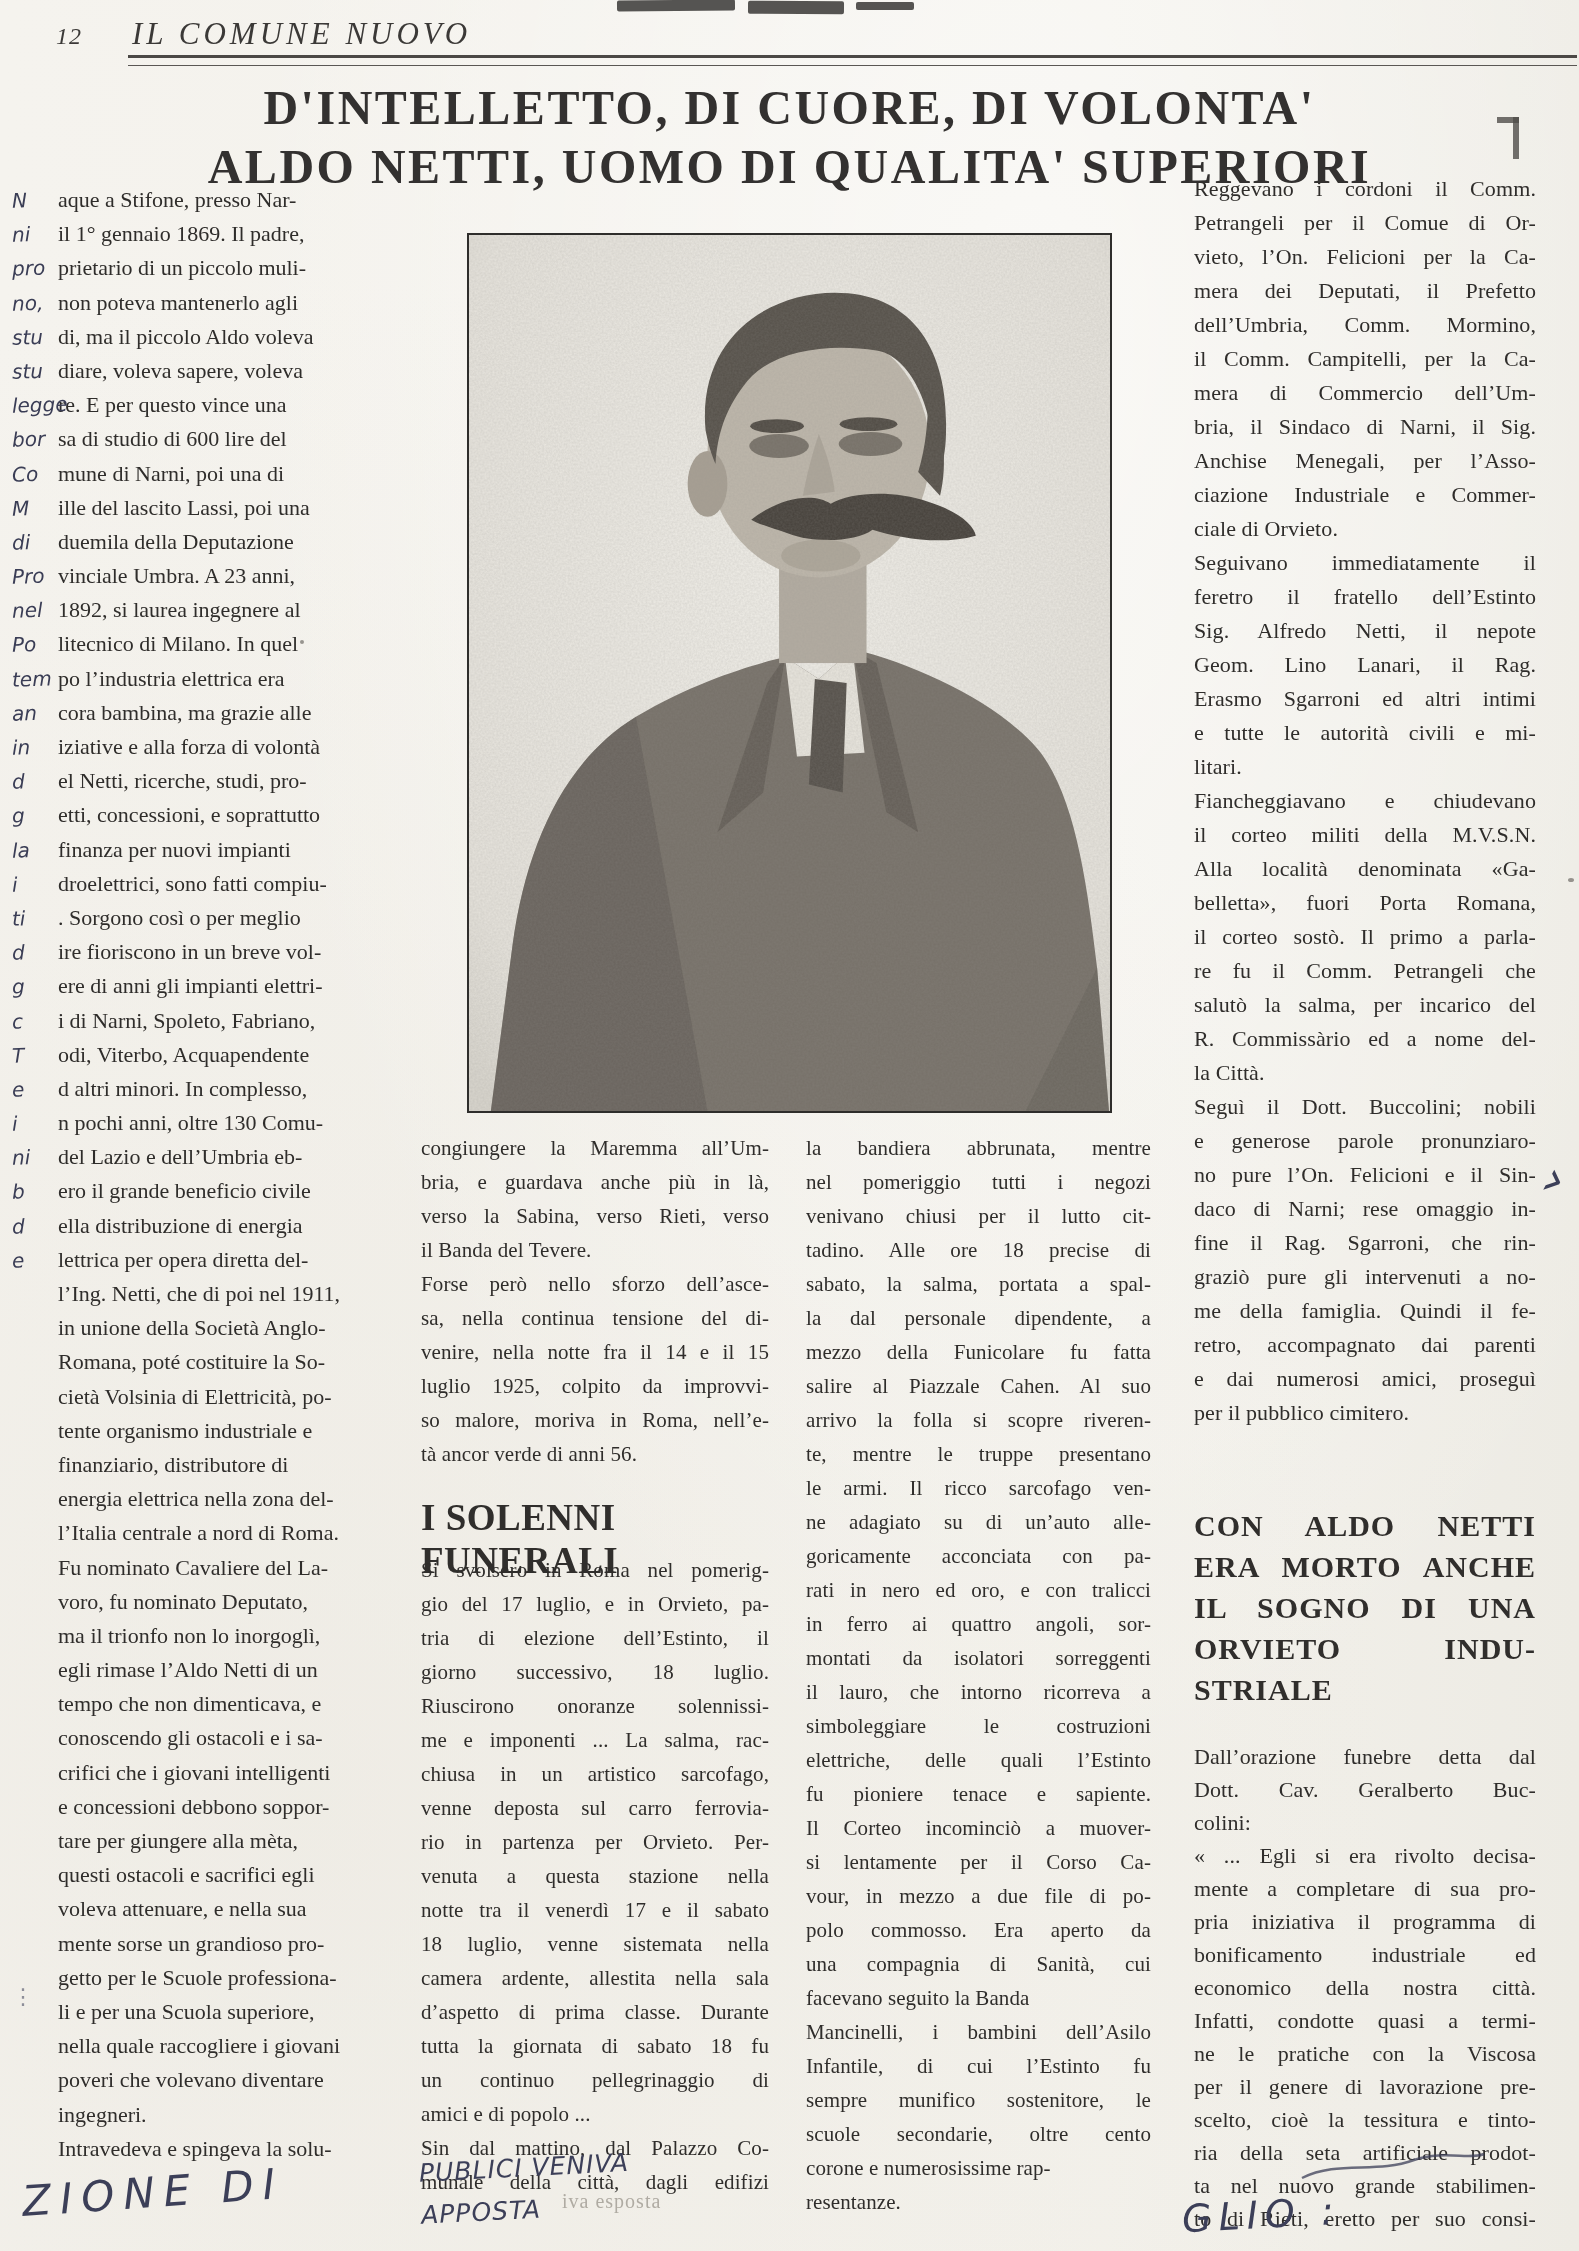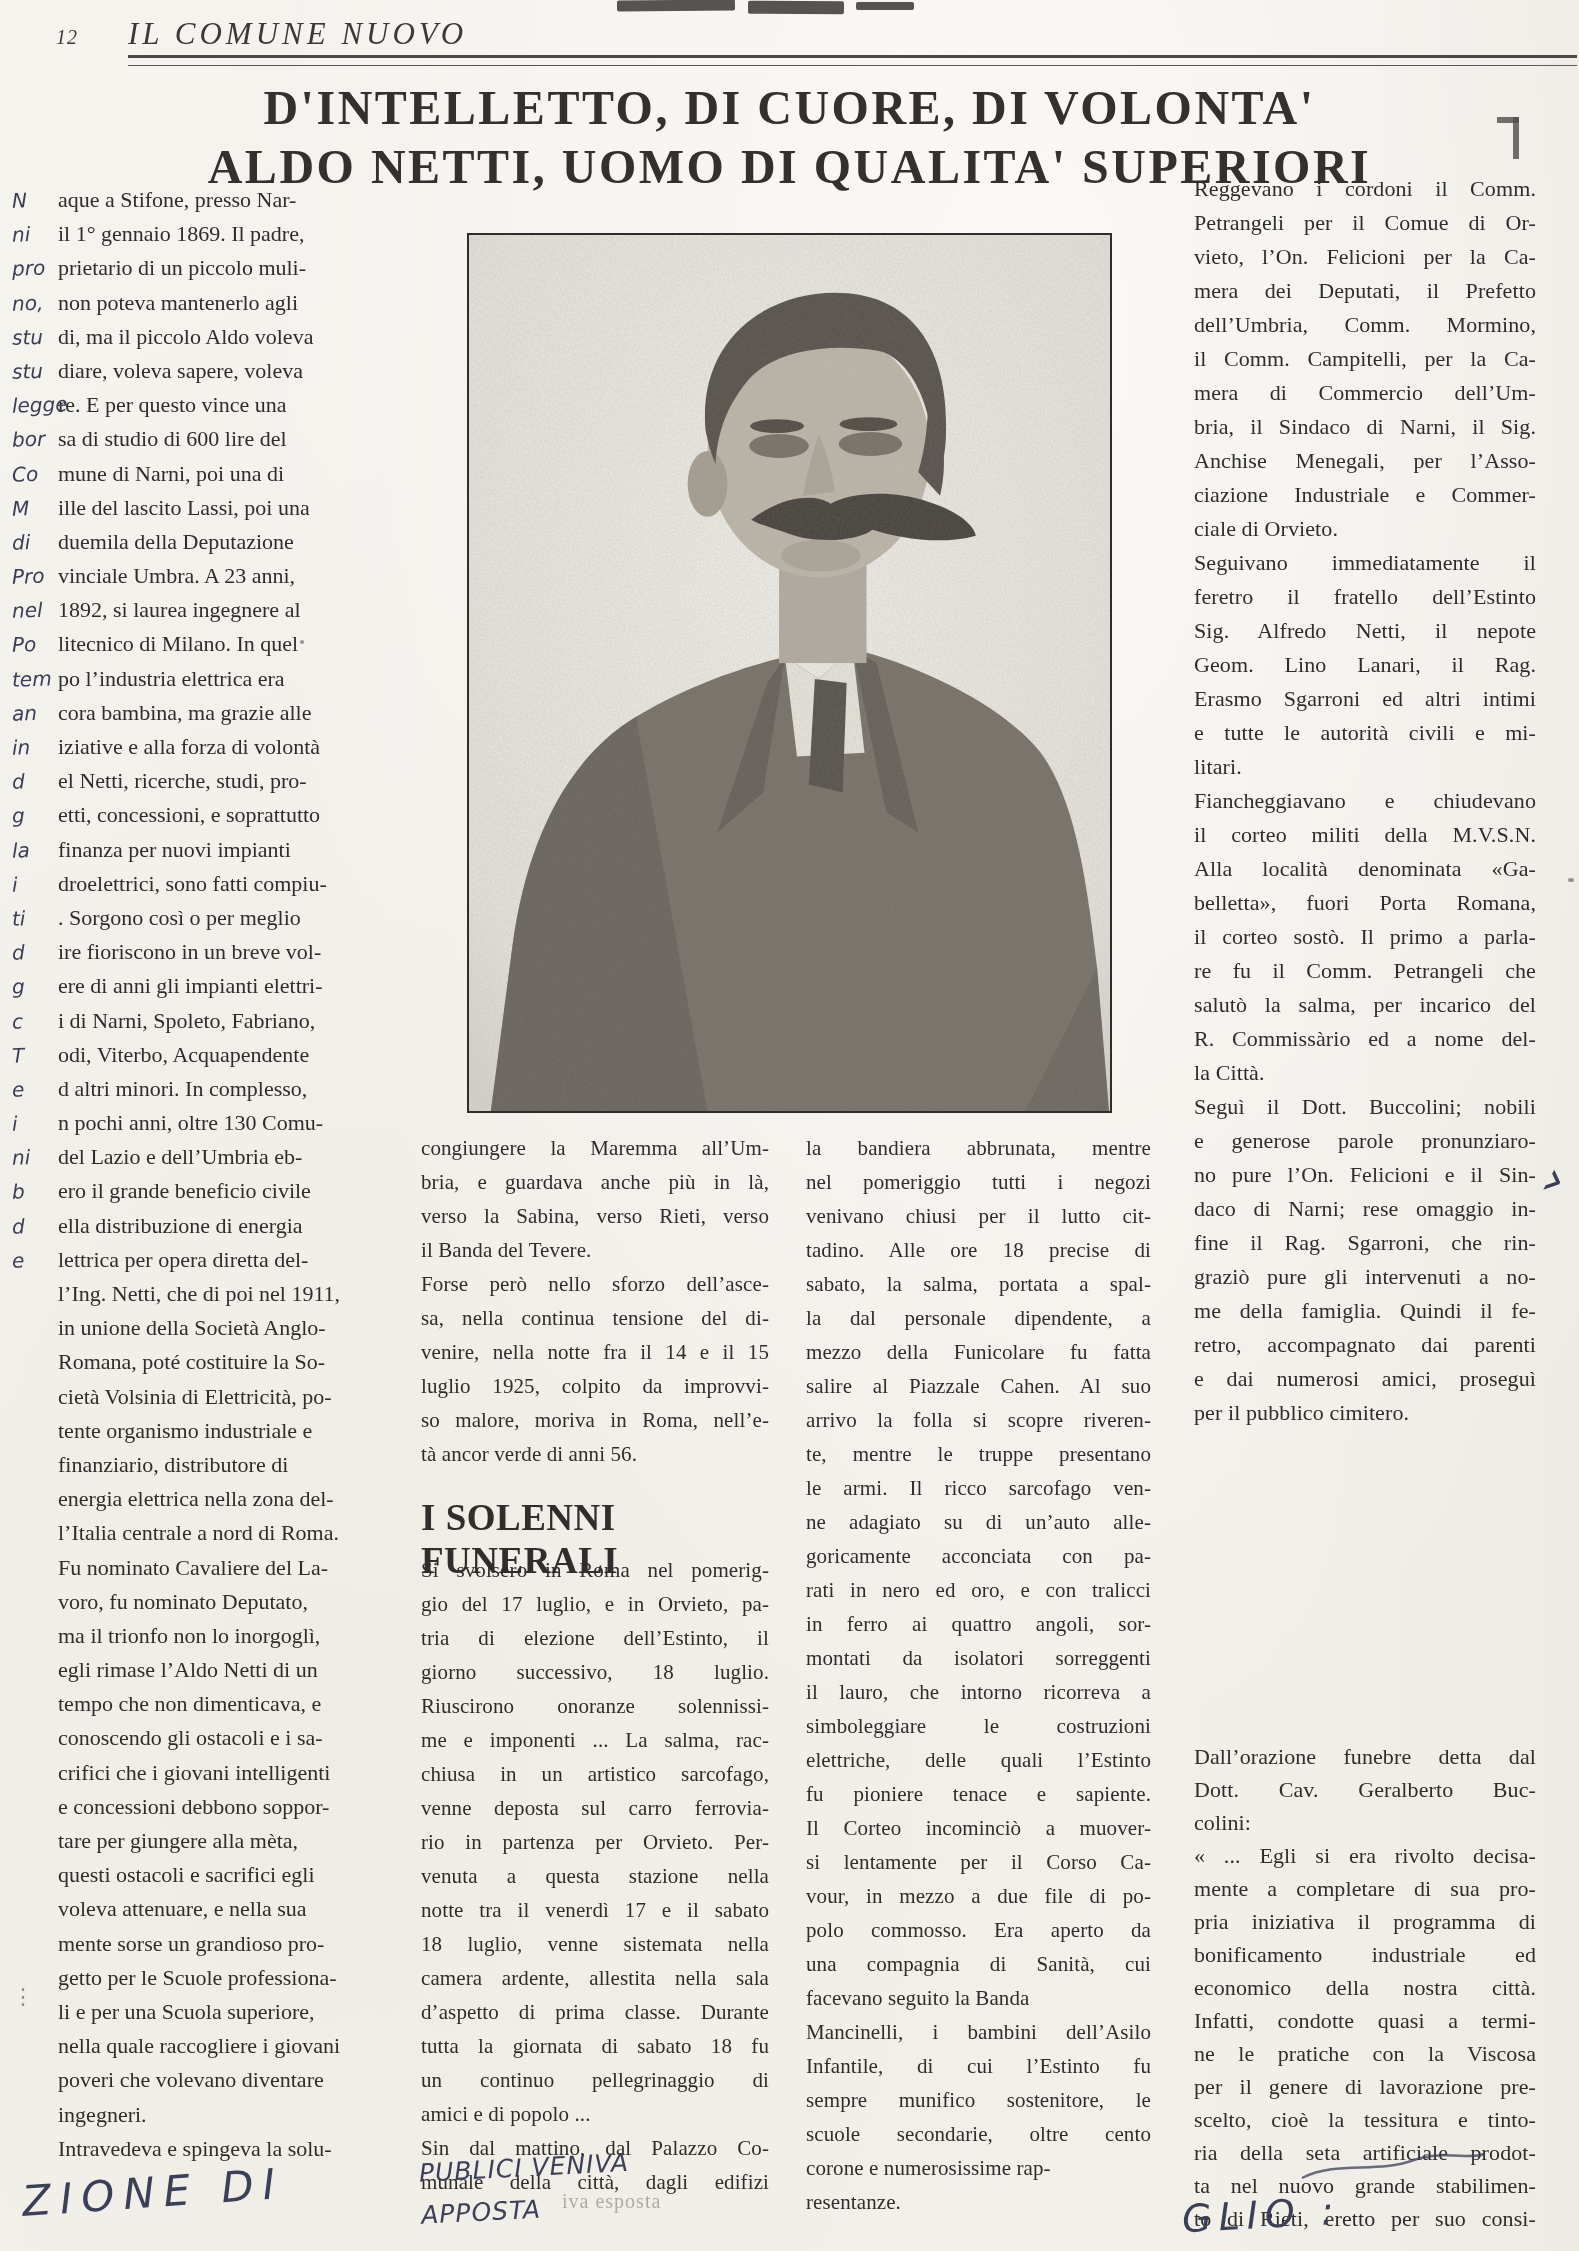--- a/index.html
+++ b/index.html
@@ -20,21 +20,21 @@
   .scan-frag{position:absolute;background:#3f3e3b;opacity:.88;border-radius:2px;}
   .frag1{left:617px;top:0;width:118px;height:11px;transform:rotate(-.6deg);}
   .frag2{left:748px;top:1px;width:96px;height:13px;transform:rotate(.4deg);}
   .frag3{left:856px;top:2px;width:58px;height:8px;}
   .edge-h{position:absolute;left:1497px;top:117px;width:22px;height:6px;background:#504d4a;opacity:.8;}
   .edge-v{position:absolute;left:1513px;top:117px;width:6px;height:42px;background:#504d4a;opacity:.8;}
   .speck{position:absolute;background:#5a5752;border-radius:50%;opacity:.6;}
 
   
   .masthead{position:absolute;left:56px;top:16px;font-style:italic;color:#3b3937;white-space:nowrap;}
-  .pageno{font-size:20px;letter-spacing:1px;}
+  .pageno{font-size:24px;letter-spacing:1px;}
   .mast-title{font-size:31px;margin-left:46px;letter-spacing:4px;}
   .rule{position:absolute;left:128px;top:55px;width:1449px;height:7px;
         border-top:3px solid #4b4845;border-bottom:1px solid #5a5754;}
 
   
   .headline{position:absolute;left:0;top:78px;width:1579px;margin:0;text-align:center;
             font-weight:bold;color:#333130;}
   .headline div{font-size:48px;line-height:59px;letter-spacing:2.5px;}
 
   
@@ -537,20 +537,28 @@
       <div class="ln jline">e generose parole pronunziaro-</div>
       <div class="ln jline">no pure l’On. Felicioni e il Sin-</div>
       <div class="ln jline">daco di Narni; rese omaggio in-</div>
       <div class="ln jline">fine il Rag. Sgarroni, che rin-</div>
       <div class="ln jline">graziò pure gli intervenuti a no-</div>
       <div class="ln jline">me della famiglia. Quindi il fe-</div>
       <div class="ln jline">retro, accompagnato dai parenti</div>
       <div class="ln jline">e dai numerosi amici, proseguì</div>
       <div class="ln">per il pubblico cimitero.</div>
     </section>
+  <div class="subhead">
+
+  <div class="sh">CON ALDO NETTI</div>
+      <div class="sh">ERA MORTO ANCHE</div>
+      <div class="sh">IL SOGNO DI UNA</div>
+      <div class="sh">ORVIETO INDU-</div>
+      <div class="sh">STRIALE</div>
+    </div>
   <section class="col col4b">
 
   <div class="ln jline">Dall’orazione funebre detta dal</div>
       <div class="ln jline">Dott. Cav. Geralberto Buc-</div>
       <div class="ln">colini:</div>
       <div class="ln jline">« ... Egli si era rivolto decisa-</div>
       <div class="ln jline">mente a completare di sua pro-</div>
       <div class="ln jline">pria iniziativa il programma di</div>
       <div class="ln jline">bonificamento industriale ed</div>
       <div class="ln jline">economico della nostra città.</div>

